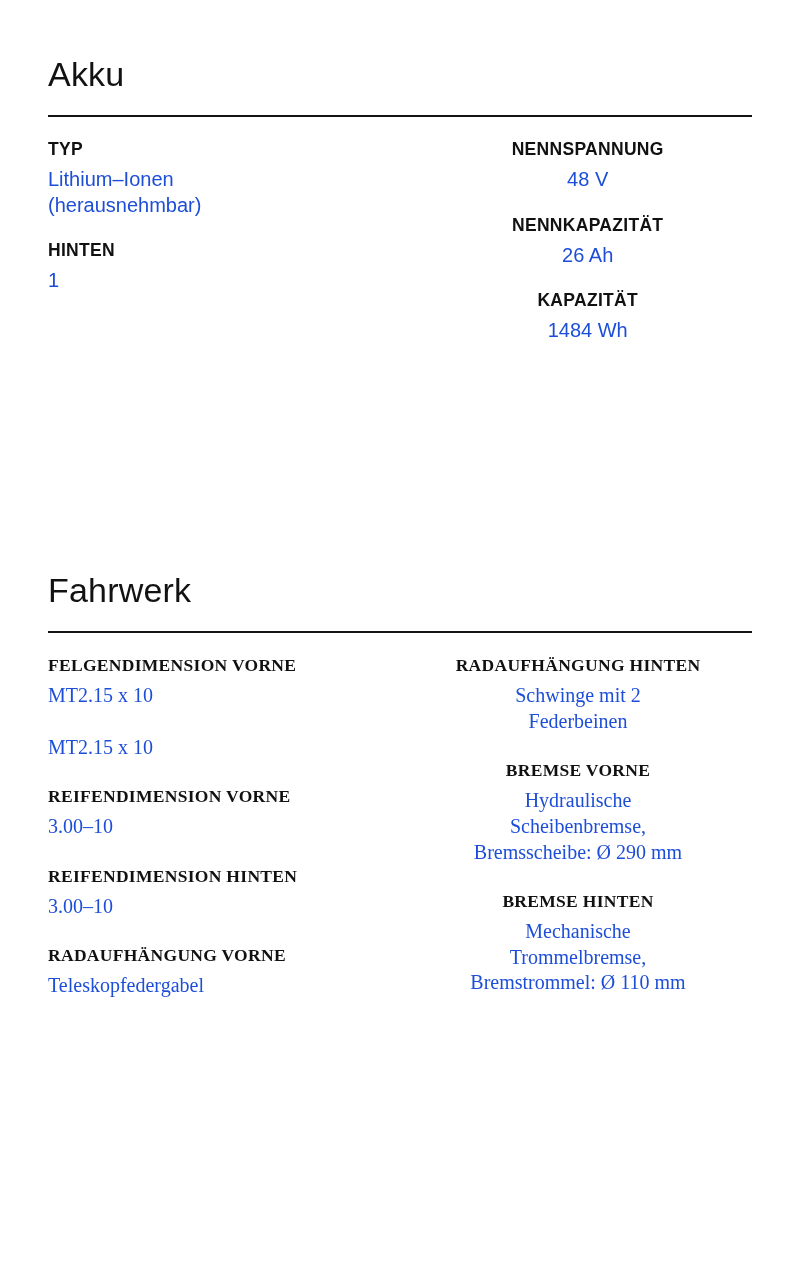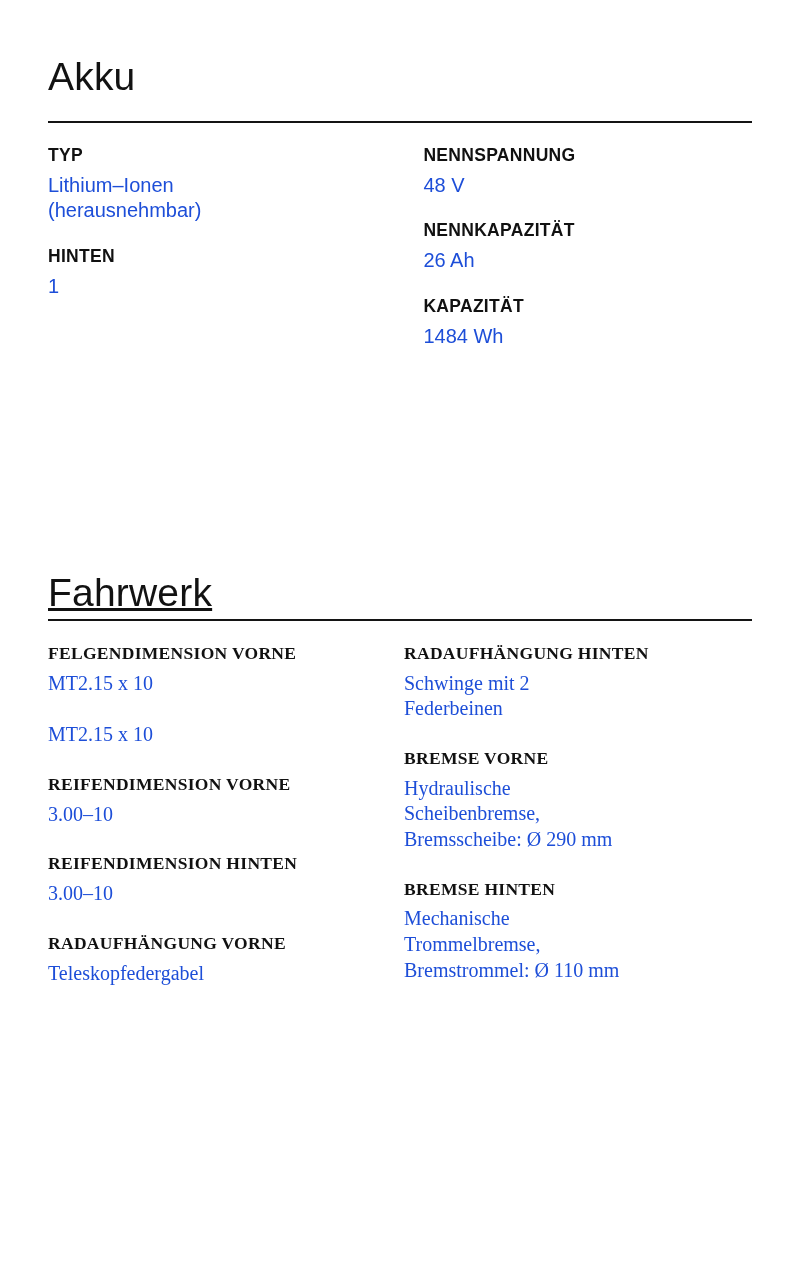--- a/index.html
+++ b/index.html
@@ -18,21 +18,21 @@
     position: relative;
     width: 800px;
     height: 1264px;
     box-sizing: border-box;
     padding: 0 48px;
   }
   .section {
     width: 704px;
   }
   .section-title {
-    font-size: 39px;
+    font-size: 34px;
     font-weight: 400;
     letter-spacing: 0.2px;
     color: #121212;
     margin: 0;
     padding: 0;
     line-height: 1.1;
   }
   .rule {
     border: 0;
     border-top: 2px solid #141414;
@@ -42,20 +42,21 @@
   .cols {
     display: flex;
     width: 100%;
   }
   .col {
     width: 50%;
     box-sizing: border-box;
   }
   .col-right {
     padding-left: 4px;
+    text-align: center;
   }
   .spec {
     margin-bottom: 22px;
   }
   .spec:last-child {
     margin-bottom: 0;
   }
   .spec-label {
     font-size: 17.5px;
     font-weight: bold;
@@ -80,21 +81,21 @@
     left: 48px;
   }
   #akku-section .section-title { margin-bottom: 22px; }
   #akku-section .cols { margin-top: 22px; gap: 39px; }
 
   #fahrwerk-section {
     position: absolute;
     top: 572px;
     left: 48px;
   }
-  #fahrwerk-section .section-title { margin-bottom: 4px; text-decoration: underline; }
+  #fahrwerk-section .section-title { margin-bottom: 22px; }
   #fahrwerk-section .cols { margin-top: 22px; }
   #fahrwerk-section .spec { margin-bottom: 26px; font-family: Liberation Serif, serif; }
 </style>
 </head>
 <body>
 
 <div class="page">
 
   <section class="section" id="akku-section">
     <h2 class="section-title">Akku</h2>

